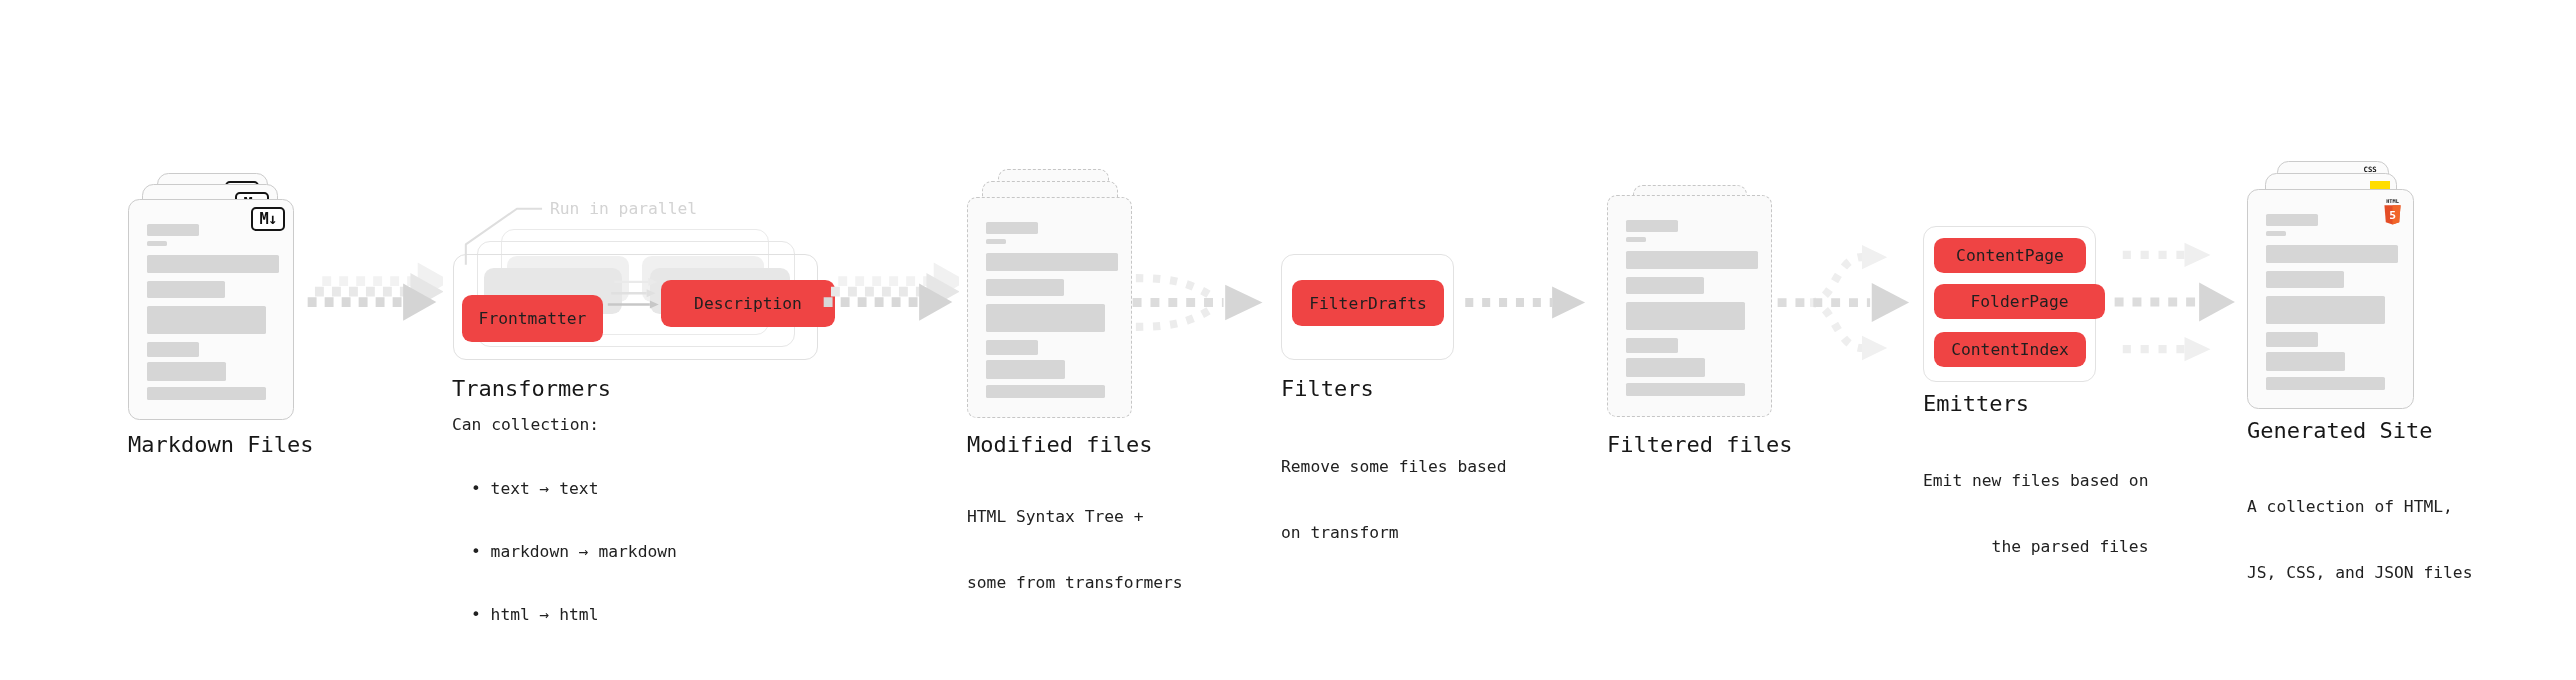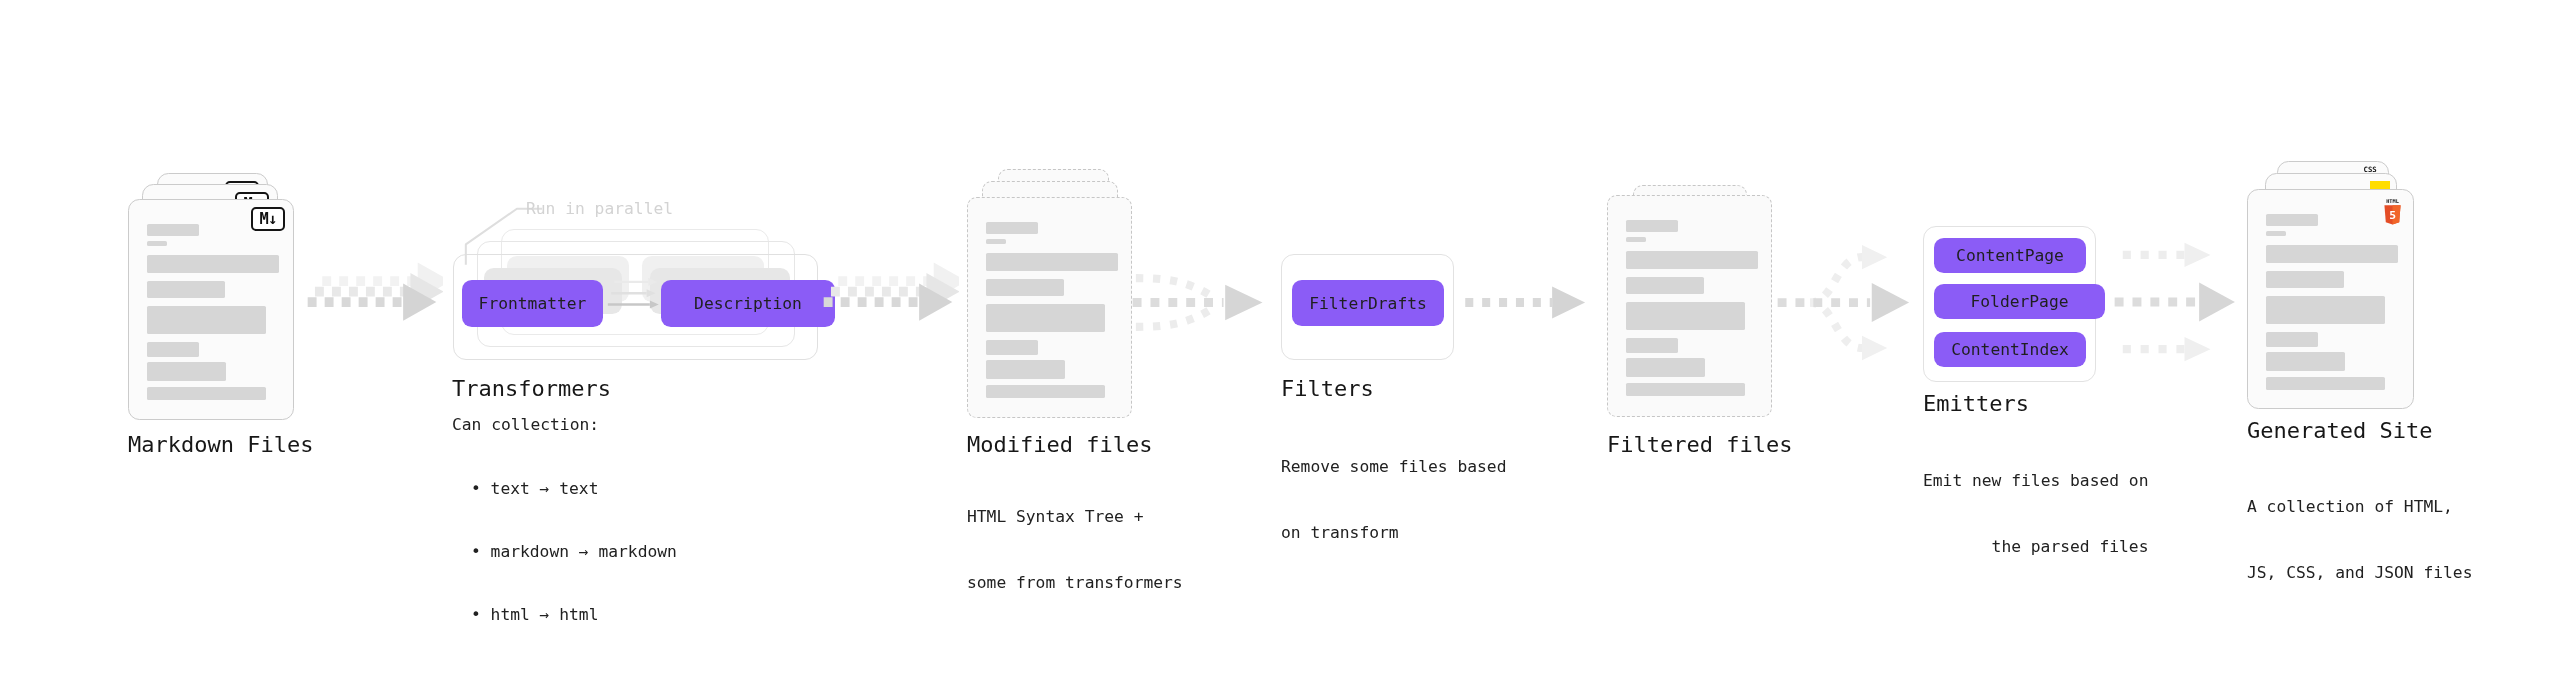--- a/index.html
+++ b/index.html
@@ -6,21 +6,21 @@
   .stage{position:relative;width:2576px;height:681px;background:#ffffff;overflow:hidden;
          font-family:"DejaVu Sans Mono","Liberation Mono",monospace;}
   
   .doc{position:absolute;background:#fbfbfb;border:1.6px solid #cbcbcb;border-radius:11.4px;box-sizing:border-box;}
   .doc.dashed{border:1.6px dashed #c6c6c6;background:#fafafa;border-radius:9.8px;}
   .bars{position:absolute;left:18px;top:24.4px;}
   .bar{background:#d6d6d6;border-radius:1.6px;}
   
   .group-box{position:absolute;border:1.6px solid #e2e2e2;border-radius:13px;box-sizing:border-box;background:transparent;}
   .group-box.ghost{border-color:#e9e9e9;}
-  .btn{position:absolute;background:#8b5cf6;border-radius:9.8px;display:flex;align-items:center;justify-content:center;
+  .btn{position:absolute;background:#ef4444;border-radius:9.8px;display:flex;align-items:center;justify-content:center;
        font-size:16.3px;color:#1f1f1f;box-sizing:border-box;white-space:pre;}
   .btn.ghost1{background:#e7e7e7;}
   .btn.ghost2{background:#f0f0f0;}
   
   .node-title{position:absolute;font-size:22px;color:#171717;white-space:pre;line-height:26px;}
   .node-caption{position:absolute;font-size:16.3px;color:#212121;white-space:pre;line-height:22px;}
   .node-caption span{display:block;}
   .bullets{position:absolute;font-size:16.3px;color:#212121;white-space:pre;line-height:21px;}
   .bullets span{display:block;}
   .annotation{position:absolute;font-size:16.3px;color:#d3d3d3;white-space:pre;}
@@ -79,25 +79,25 @@
   </svg>
 
   <div>
     <div class="group-box ghost" style="left:501px;top:229px;width:268px;height:106px;border-color:#eaeaea;"></div>
     <div class="group-box ghost" style="left:477px;top:241px;width:318px;height:106px;border-color:#e6e6e6;"></div>
     <div class="group-box" style="left:453px;top:254px;width:365px;height:106px;border-color:#e0e0e0;"></div>
 
     <svg class="arrow-svg" style="left:459px;top:199px;" width="98" height="73" viewBox="0 0 120 90">
       <path d="M 102,12 L 71,12 L 8,56 L 8,81" fill="none" stroke="#dedede" stroke-width="2.5" stroke-linejoin="round"></path>
     </svg>
-    <div class="annotation" style="left:526px;top:199px;">Run in parallel</div>
+    <div class="annotation" style="left:550px;top:199px;">Run in parallel</div>
 
     <div class="btn ghost2" style="left:507px;top:256px;width:122px;height:46px;"></div>
     <div class="btn ghost1" style="left:484px;top:268px;width:138px;height:46px;"></div>
-    <div class="btn" style="left:462px;top:280px;width:141px;height:47px;">Frontmatter</div>
+    <div class="btn" style="left:462px;top:295px;width:141px;height:47px;">Frontmatter</div>
 
     <div class="btn ghost2" style="left:642px;top:256px;width:122px;height:46px;"></div>
     <div class="btn ghost1" style="left:650px;top:268px;width:140px;height:46px;"></div>
     <div class="btn" style="left:661px;top:280px;width:174px;height:47px;">Description</div>
 
     <svg class="arrow-svg" style="left:606px;top:273px;" width="57" height="42" viewBox="0 0 70 52">
       <line x1="10" y1="11" x2="52" y2="11" stroke="#eaeaea" stroke-width="3"></line>
         <polygon points="52,6 52,16 63,11" fill="#eaeaea"></polygon>
       <line x1="6" y1="25" x2="50" y2="25" stroke="#e0e0e0" stroke-width="3"></line>
         <polygon points="50,20 50,30 61,25" fill="#e0e0e0"></polygon>

